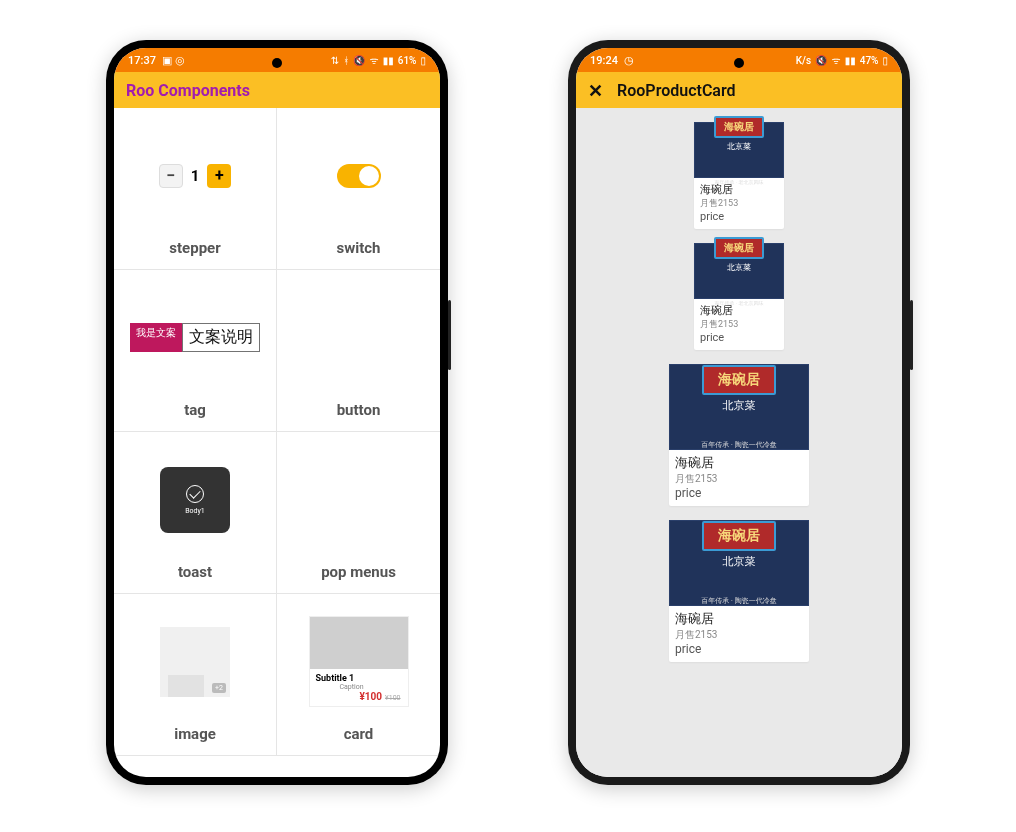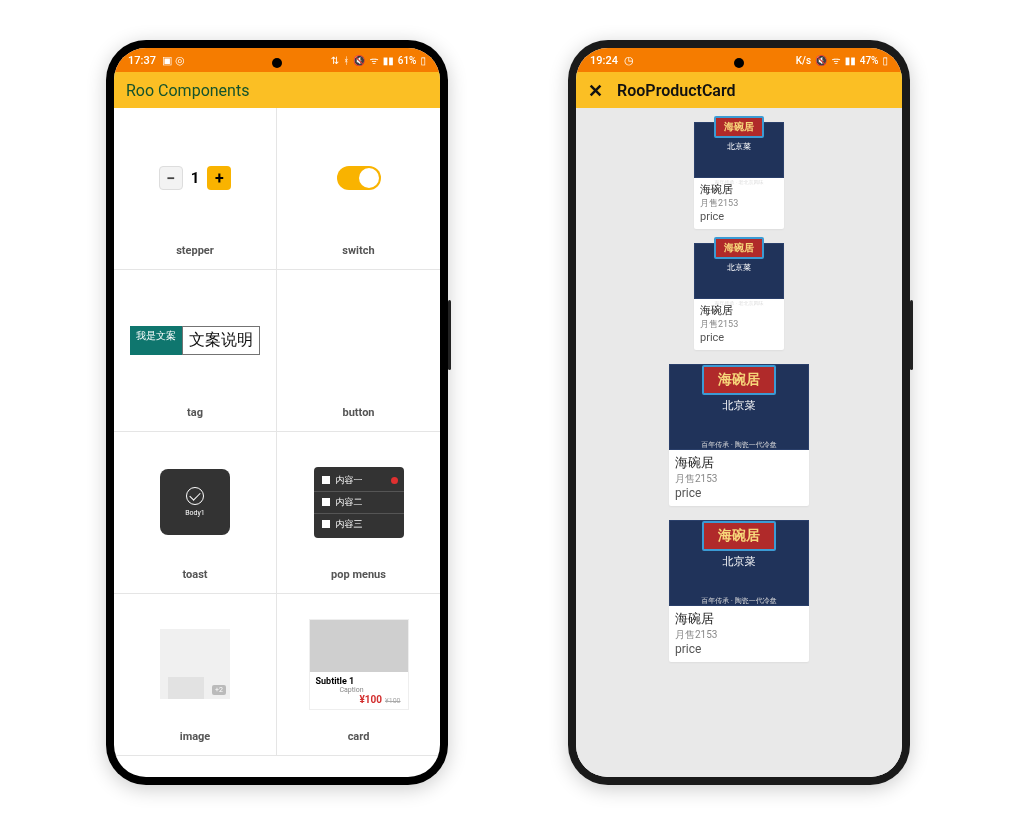--- a/index.html
+++ b/index.html
@@ -68,21 +68,21 @@
   .status-right { display:flex; gap:4px; align-items:center; font-size:10px;}
   
   .app-bar {
     height: 36px;
     background: #fbbf24;
     display: flex;
     align-items: center;
     padding: 0 12px;
     gap: 14px;
   }
-  .app-bar.amber .title { color: #14532d; font-size: 16px; font-weight: 400; }
+  .app-bar.amber .title { color: #a21caf; font-size: 16px; font-weight: 700; }
   .app-bar .close-x { font-size: 18px; font-weight: 600; color:#111; cursor:pointer;}
   .app-bar .title-dark { color:#111; font-size: 16px; font-weight: 600;}
   
   .comp-grid {
     flex:1;
     display: grid;
     grid-template-columns: 1fr 1fr;
     grid-auto-rows: 162px;
     overflow: hidden;
   }
@@ -98,21 +98,21 @@
   }
   .comp-cell:nth-child(2n) { border-right: none; }
   .cell-demo {
     flex:1;
     display:flex;
     align-items:center;
     justify-content:center;
     width:100%;
   }
   .cell-label {
-    font-size: 11px;
+    font-size: 15px;
     font-weight: 700;
     color: #555;
     margin-top: 6px;
   }
   
   .stepper { display:flex; align-items:center; gap:8px;}
   .step-btn {
     width: 24px; height:24px;
     border-radius:4px;
     display:flex; align-items:center; justify-content:center;
@@ -126,21 +126,21 @@
   .switch {
     width: 44px; height: 24px; border-radius: 12px;
     background:#f9b300; position:relative; cursor:pointer;
   }
   .switch::after{
     content:""; position:absolute; right:2px; top:2px;
     width:20px; height:20px; background:#fff; border-radius:50%;
   }
   
   .tags{display:flex;}
-  .tag-dark{ background:#0f766e; color:#fff; font-size:10px; padding:3px 6px;}
+  .tag-dark{ background:#be185d; color:#fff; font-size:10px; padding:3px 6px;}
   .tag-light{ background:#fff; color:#111; font-size:16px; padding:3px 6px; border:1px solid #737373;}
   
   .btn-sample{ background:#f9b300; color:#111; font-size:10px; padding:4px 8px; border-radius:2px; display:flex; align-items:center; gap:4px; font-weight:600;}
   .btn-sample::before{content:""; width:8px;height:8px;background:#111;}
   
   .toast{
     width:70px; height:66px; background:#333; border-radius:8px;
     display:flex; flex-direction:column; align-items:center; justify-content:center; gap:4px;
   }
   .toast-circle{ width:18px;height:18px;border:1.5px solid #fff;border-radius:50%; position:relative;}
@@ -281,34 +281,20 @@
         <div class="cell-demo">
           <div class="toast">
             <div class="toast-circle"></div>
             <div class="toast-text">Body1</div>
           </div>
         </div>
         <div class="cell-label">toast</div>
       </div>
 
       <div class="comp-cell">
-        <div class="cell-demo">
-          <div class="popmenu">
-            <div class="pop-item sep">
-              <span>内容一</span>
-              <span class="pop-dot"></span>
-            </div>
-            <div class="pop-item sep">
-              <span>内容二</span>
-            </div>
-            <div class="pop-item">
-              <span>内容三</span>
-            </div>
-          </div>
-        </div>
         <div class="cell-label">pop menus</div>
       </div>
 
       <div class="comp-cell">
         <div class="cell-demo">
           <div class="img-sample">
             <div class="inner"></div>
             <div class="img-badge">+2</div>
           </div>
         </div>

